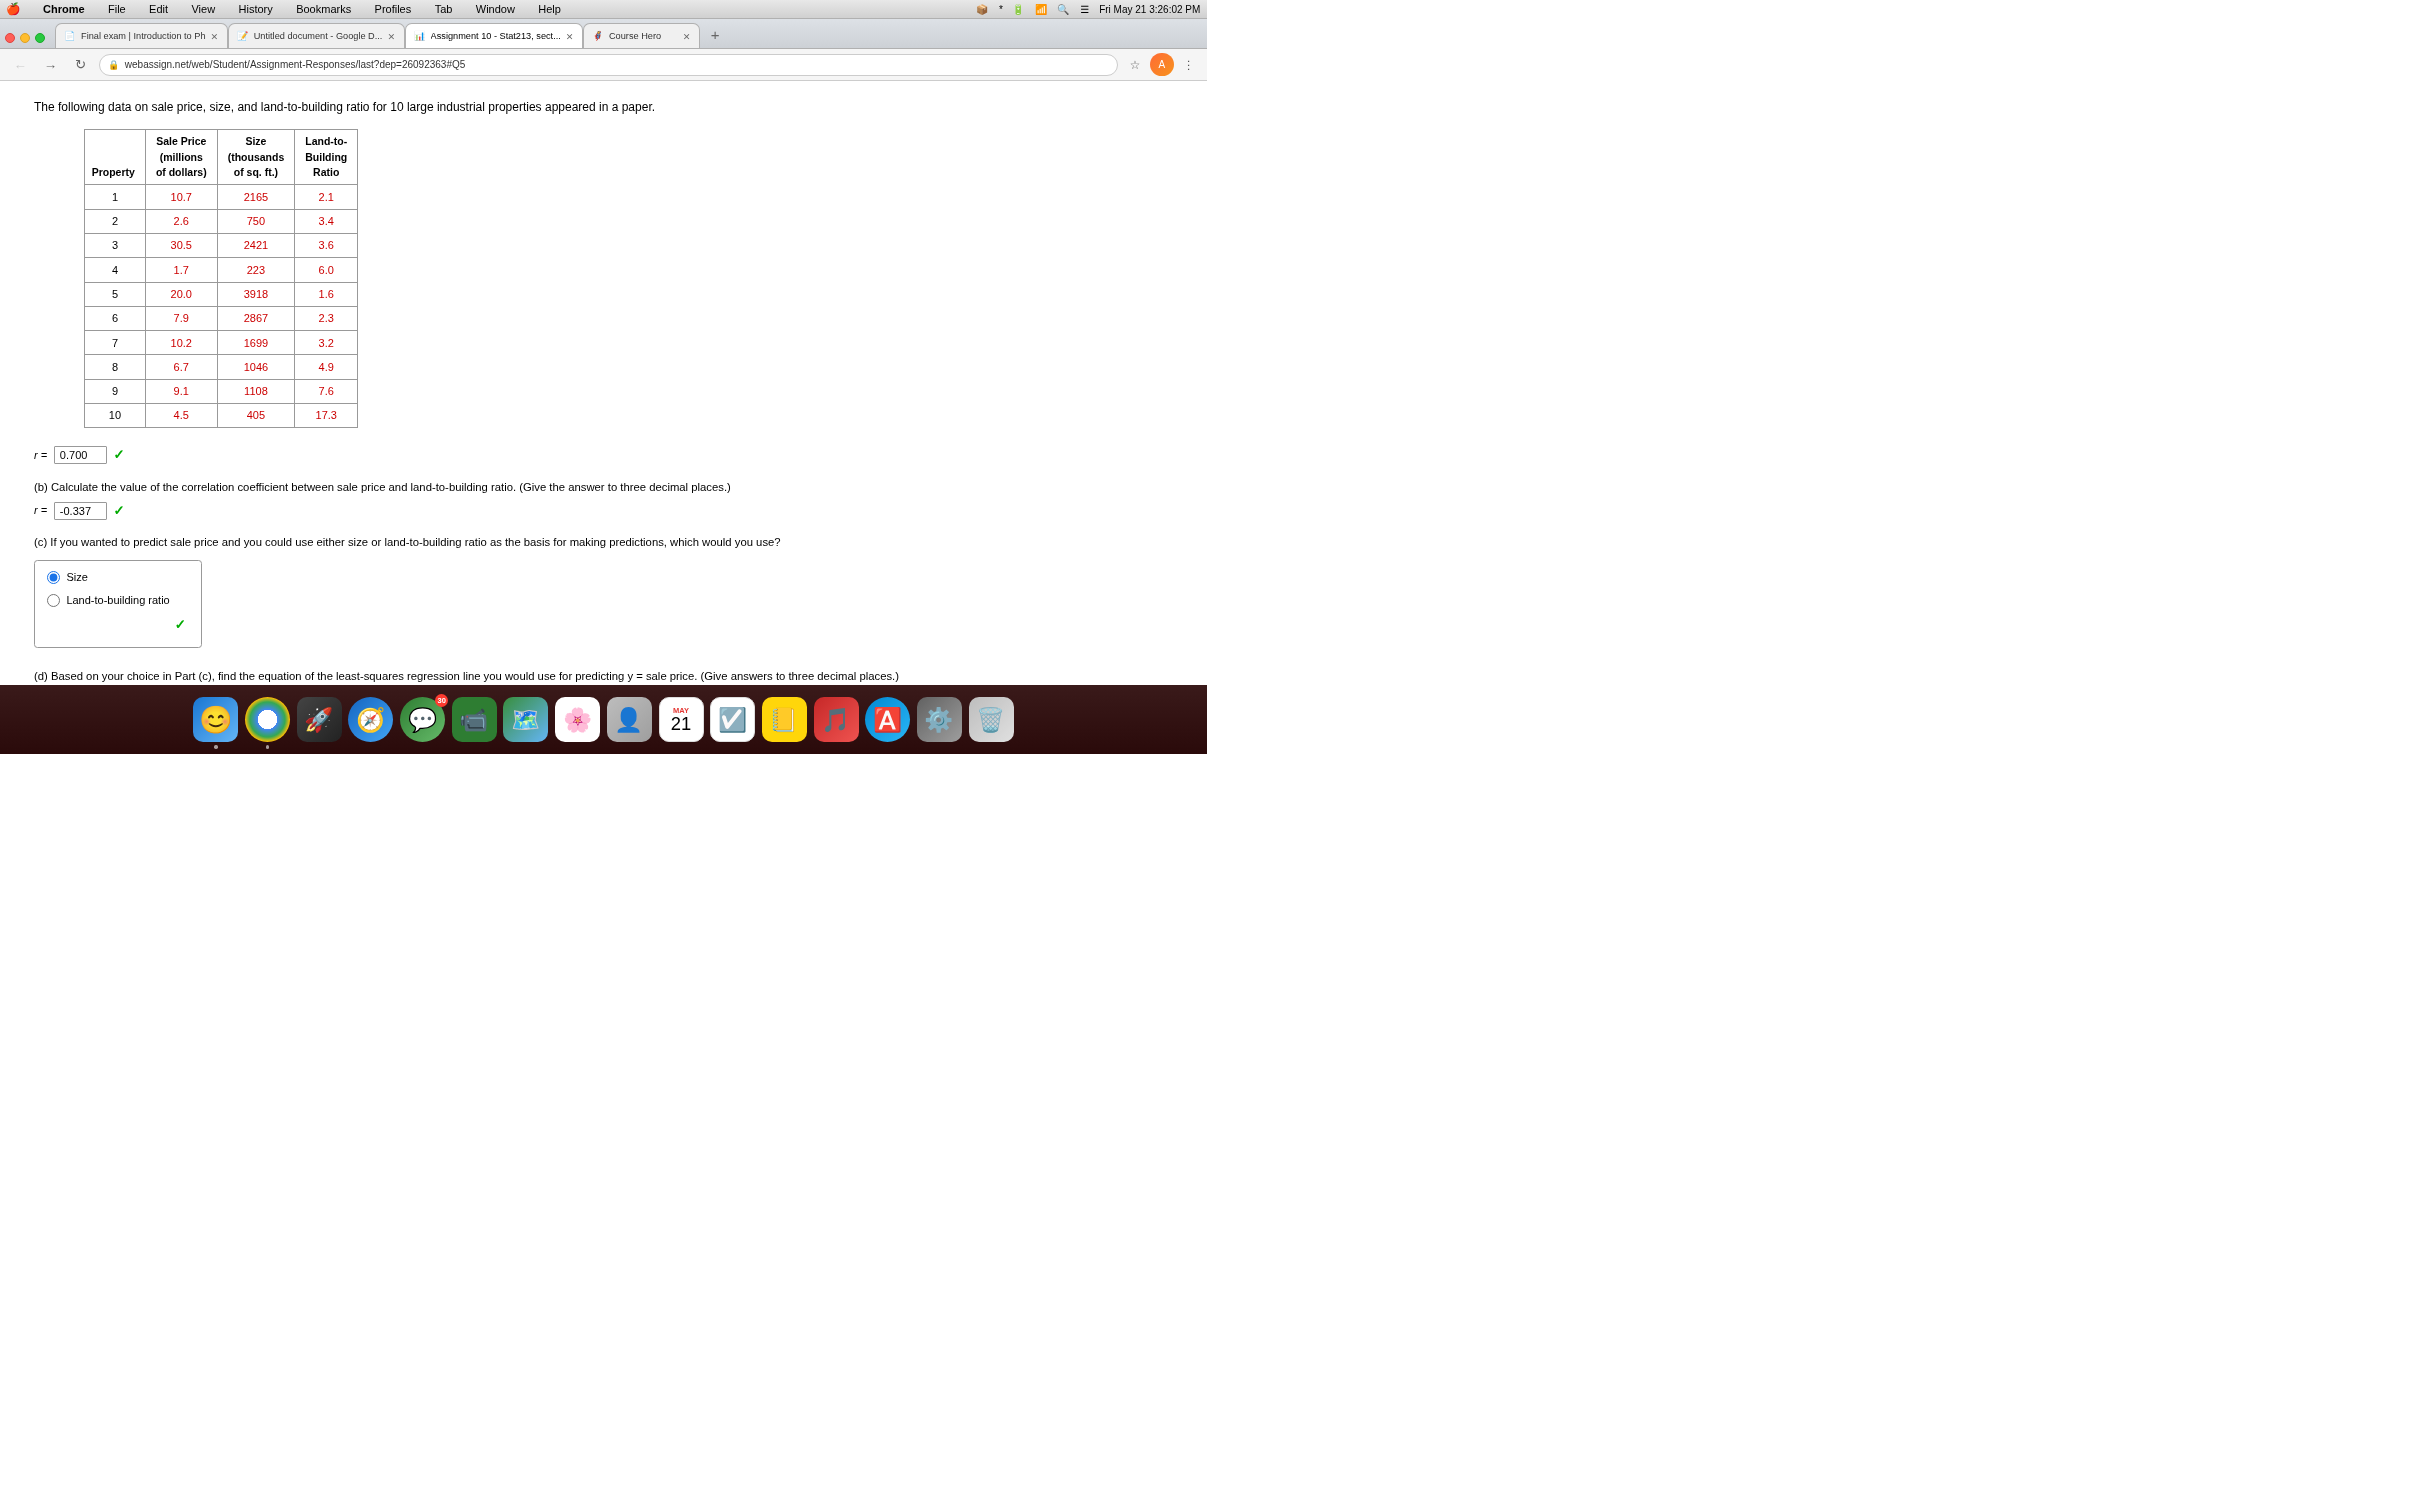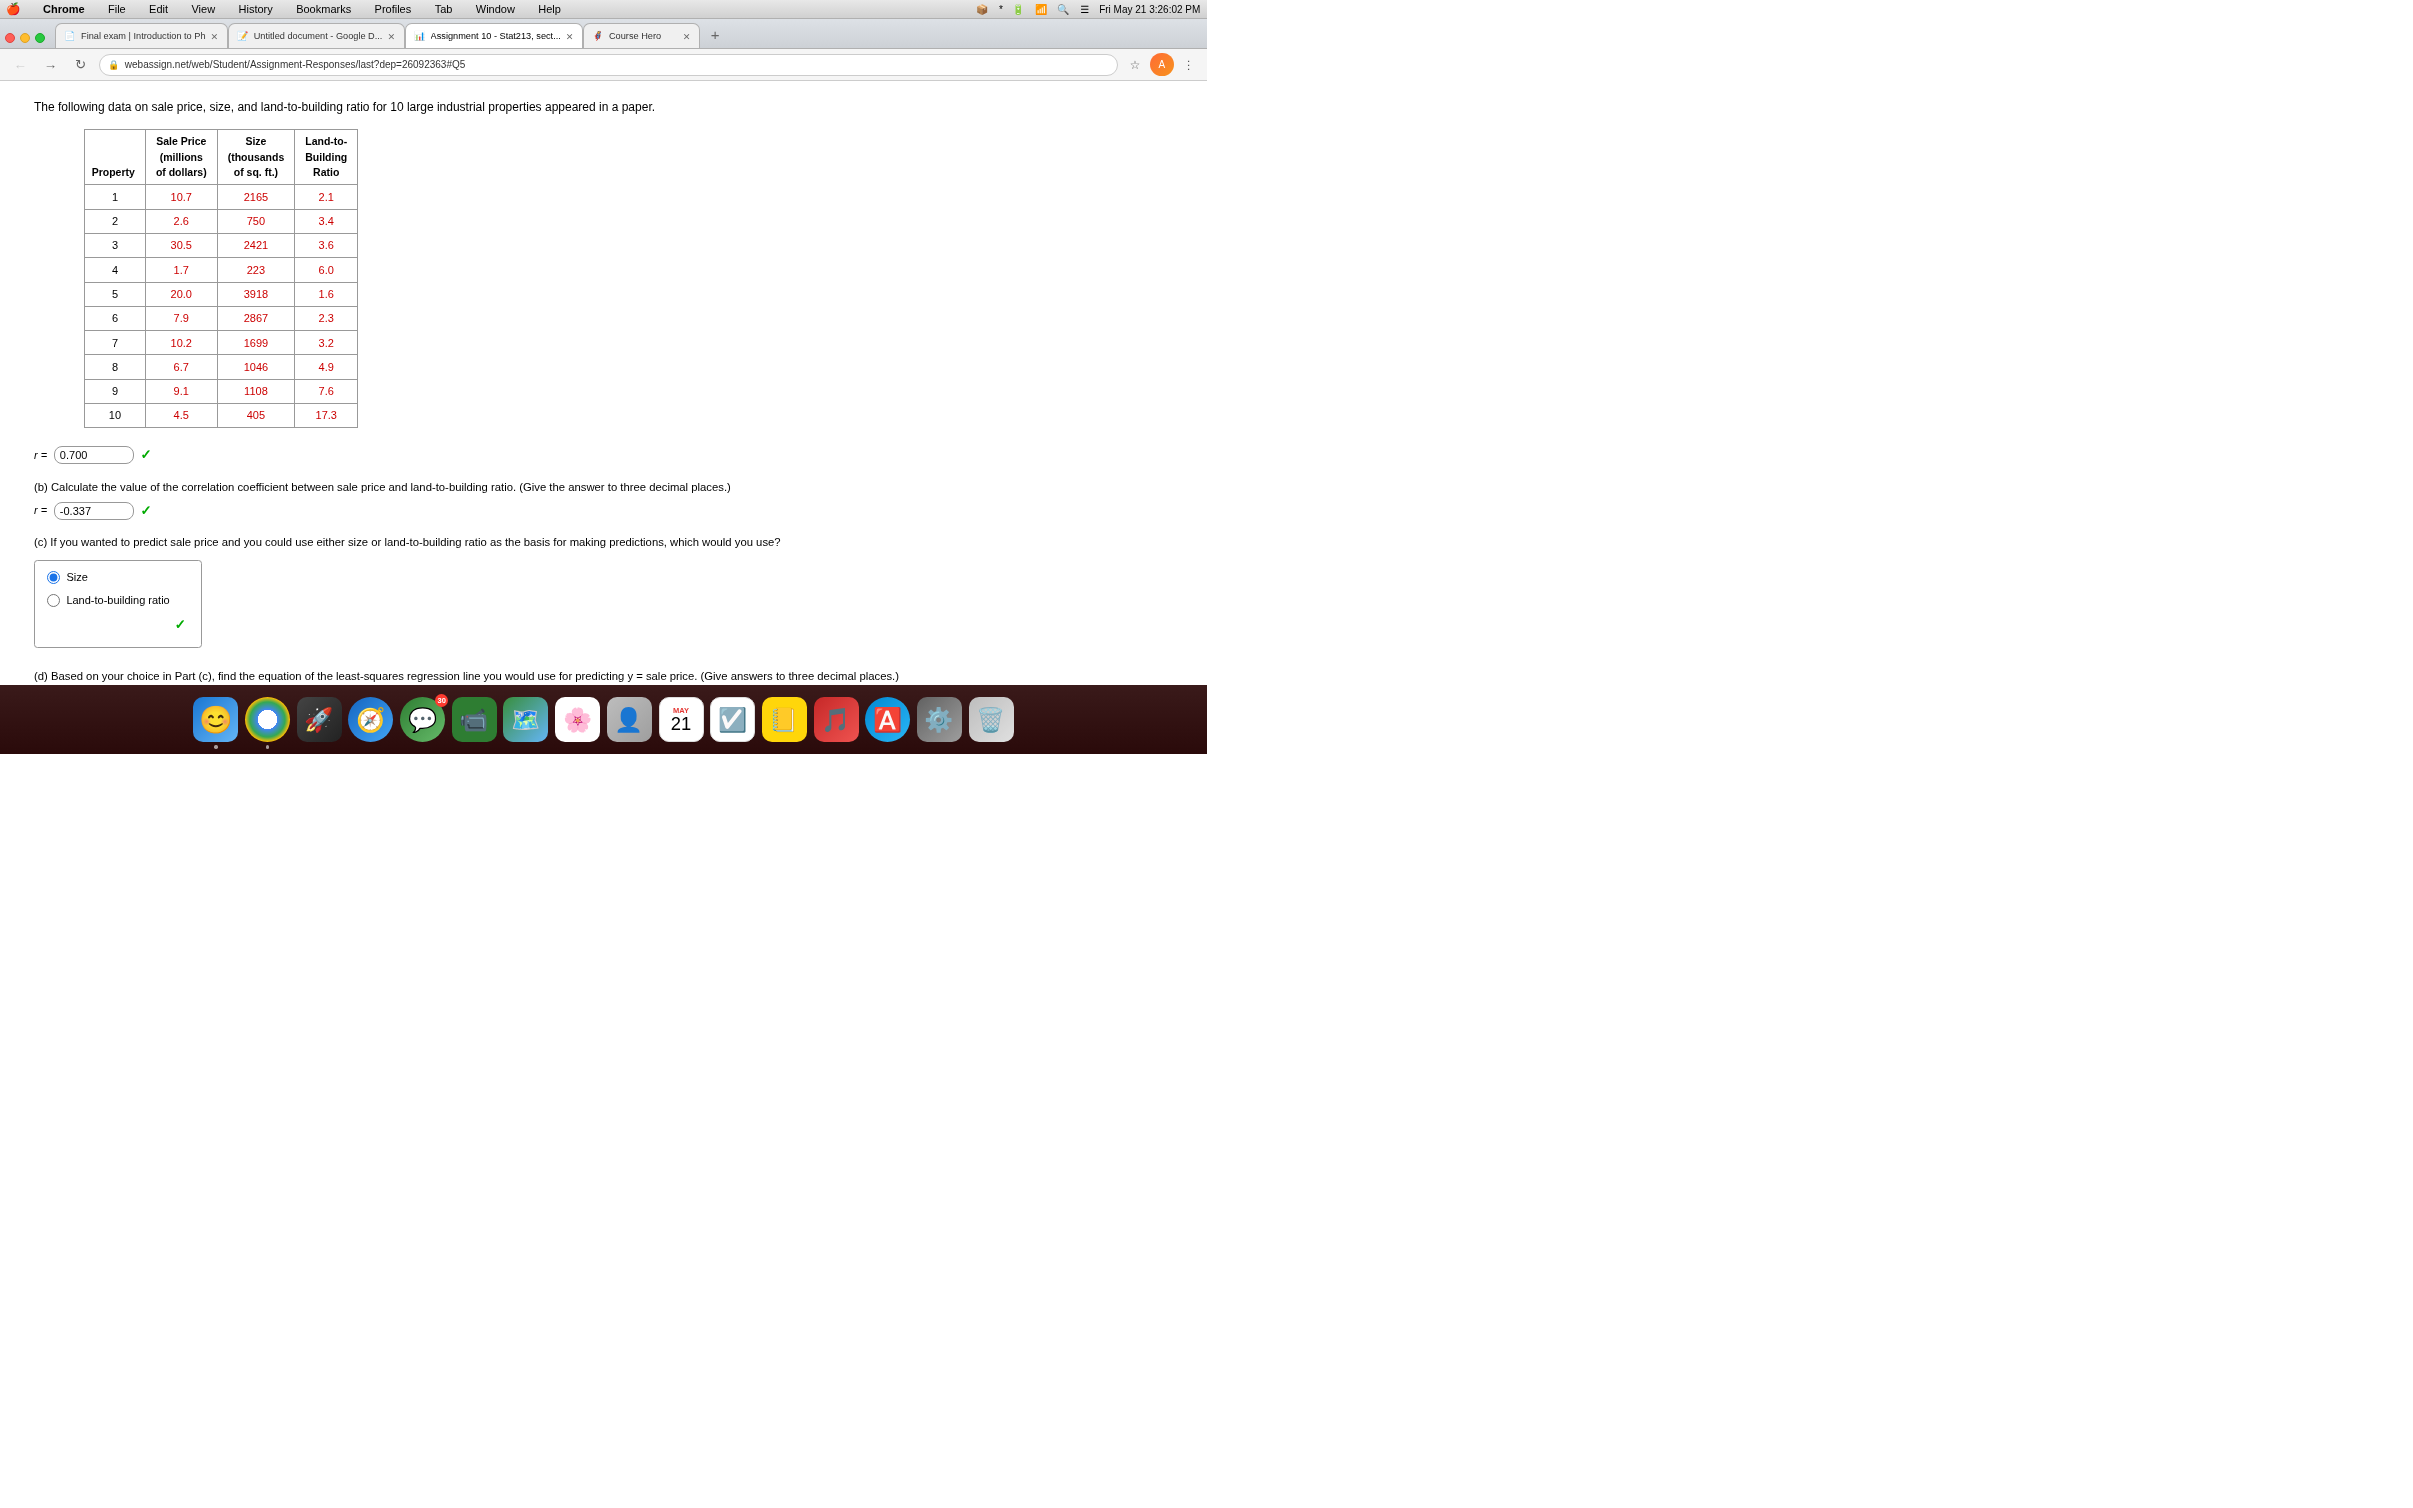--- a/index.html
+++ b/index.html
@@ -128,24 +128,24 @@
     .data-table .prop-header { text-align: right; padding-left: 6.7px; }
     .red-val { color: #cc0000; }
 
     
     .question { margin-bottom: 13.4px; font-size: 11.3px; }
     .question p { margin-bottom: 5px; }
     .answer-row { display: flex; align-items: center; gap: 6.7px; margin: 3.4px 0 6.7px 0; }
     .answer-label { font-style: italic; font-size: 11px; }
     .answer-input {
       border: 0.8px solid #999;
-      border-radius: 8px;
+      border-radius: 1px;
       padding: 1.7px 5px;
       font-size: 11px;
-      width: 80px;
+      width: 53px;
       height: 18.4px;
     }
     .check-mark { color: #00aa00; font-size: 13.4px; font-weight: bold; }
     .x-mark { color: #cc0000; font-size: 12.6px; font-weight: bold; }
 
     
     .radio-box {
       border: 0.8px solid #999;
       border-radius: 3.4px;
       padding: 8.4px 11.7px 11.7px;

